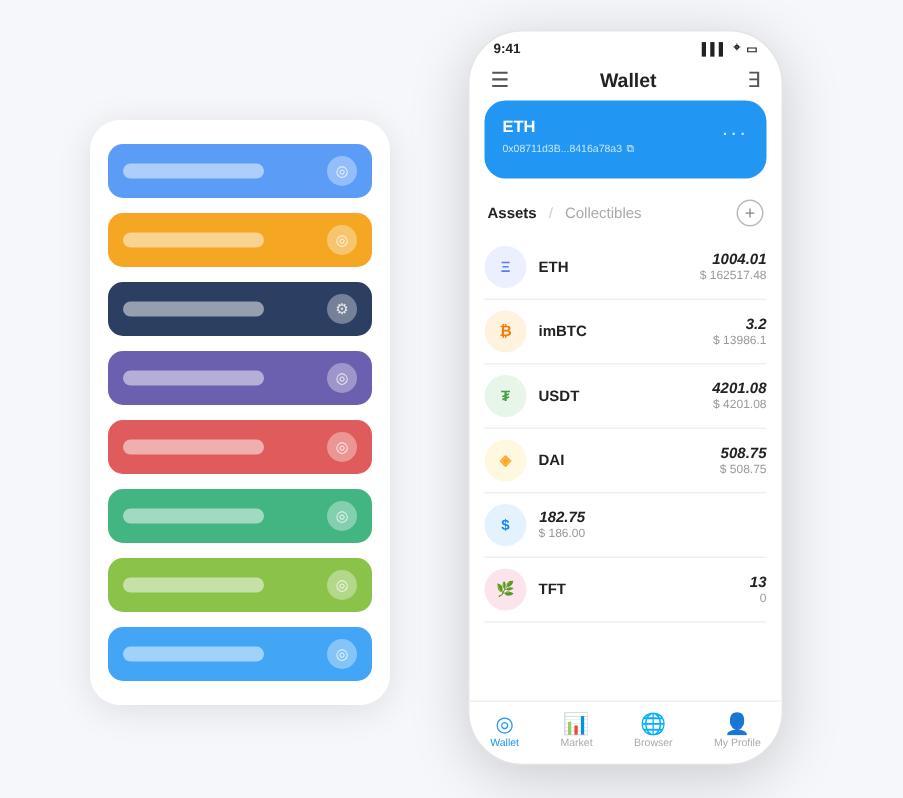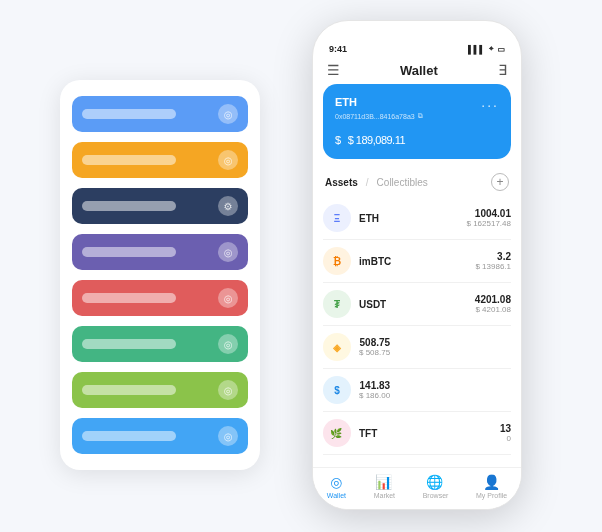--- a/index.html
+++ b/index.html
@@ -75,21 +75,21 @@
       display: flex;
       flex-direction: column;
       border: 1.5px solid #e5e5e5;
     }
 
     
     .status-bar {
       display: flex;
       justify-content: space-between;
       align-items: center;
-      padding: 23px 16px 4px;
+      padding: 6px 16px 4px;
       font-size: 9px;
       font-weight: 600;
       color: #222;
     }
     .status-icons {
       display: flex;
       gap: 4px;
       align-items: center;
       font-size: 8px;
     }
@@ -223,20 +223,21 @@
       font-weight: 600;
       color: #222;
     }
     .asset-values {
       text-align: right;
     }
     .asset-amount {
       font-size: 10px;
       font-weight: 600;
       color: #222;
+      font-style: italic;
     }
     .asset-usd {
       font-size: 8px;
       color: #999;
       text-align: right;
     }
 
     
     .bottom-nav {
       display: flex;
@@ -333,24 +334,20 @@
 
   <div class="eth-card">
     <div class="eth-card-top">
       <span class="eth-label">ETH</span>
       <span class="eth-dots">...</span>
     </div>
     <div class="eth-address">
       <span>0x08711d3B...8416a78a3</span>
       <span>⧉</span>
     </div>
-    <div class="eth-amount">
-      <span>$</span>
-      <span>$ 189,089.11</span>
-    </div>
   </div>
 
   <div class="assets-header">
     <div class="assets-tabs">
       <span class="assets-tab-active">Assets</span>
       <span class="assets-tab-divider">/</span>
       <span class="assets-tab-inactive">Collectibles</span>
     </div>
     <div class="assets-add">
       <span>+</span>
@@ -377,29 +374,30 @@
       <div class="asset-row">
     <div class="asset-icon icon-usdt">₮</div>
     <span class="asset-name">USDT</span>
     <div class="asset-values">
       <div class="asset-amount">4201.08</div>
       <div class="asset-usd">$ 4201.08</div>
     </div>
   </div>
       <div class="asset-row">
     <div class="asset-icon icon-dai">◈</div>
+    <span class="asset-name">DAI</span>
     <div class="asset-values">
       <div class="asset-amount">508.75</div>
       <div class="asset-usd">$ 508.75</div>
     </div>
   </div>
       <div class="asset-row">
     <div class="asset-icon icon-usdc">$</div>
     <div class="asset-values">
-      <div class="asset-amount">141.83</div>
+      <div class="asset-amount">182.75</div>
       <div class="asset-usd">$ 186.00</div>
     </div>
   </div>
       <div class="asset-row">
     <div class="asset-icon icon-tft">🌿</div>
     <span class="asset-name">TFT</span>
     <div class="asset-values">
       <div class="asset-amount">13</div>
       <div class="asset-usd">0</div>
     </div>

